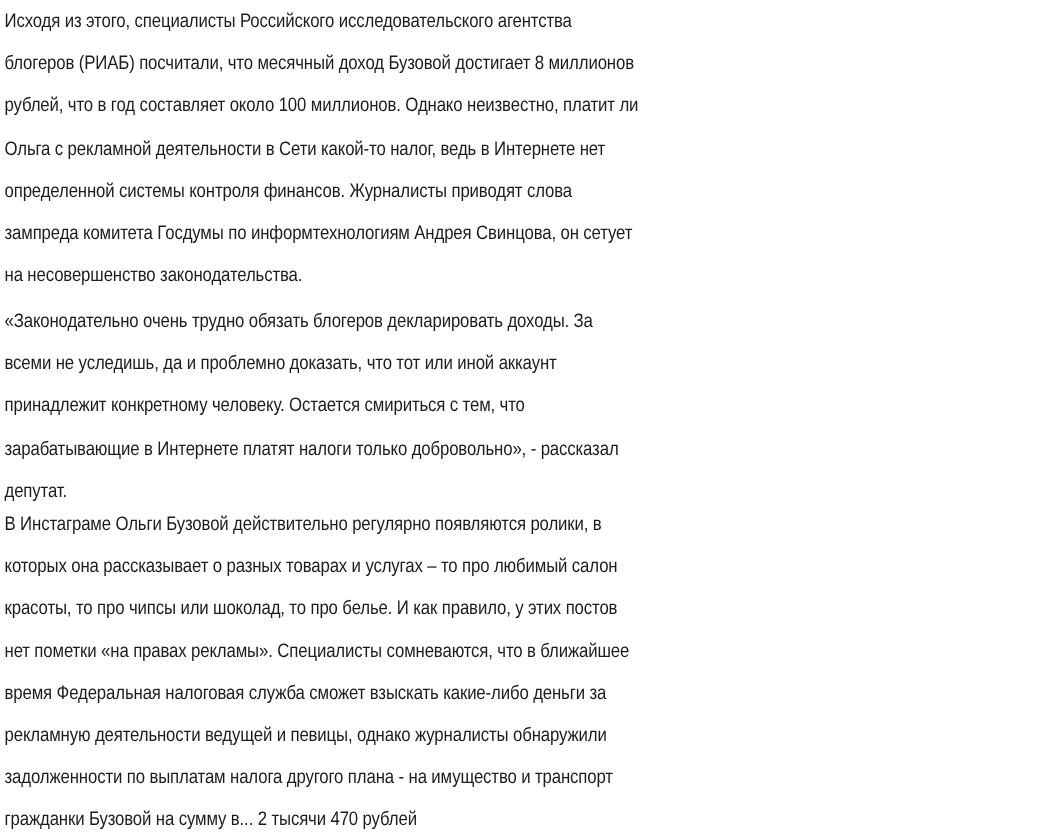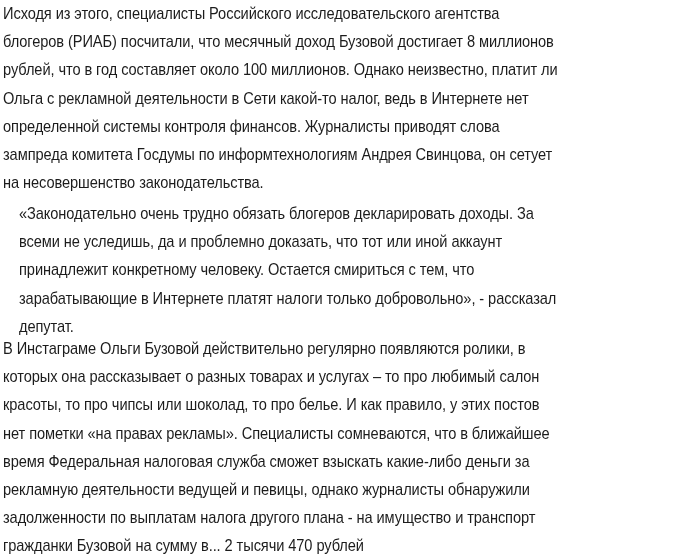--- a/index.html
+++ b/index.html
@@ -3,37 +3,37 @@
 <meta charset="utf-8">
 <style>
   html, body { margin: 0; padding: 0; background: #ffffff; }
   body { width: 700px; height: 555px; overflow: hidden; }
   .article {
     position: relative;
     width: 700px;
     height: 555px;
     font-family: "Liberation Sans", sans-serif;
     color: #1c1c1c;
-    font-size: 17px;
+    font-size: 13px;
     line-height: 28.2px;
   }
   .para {
     position: absolute;
     left: 3px;
     margin: 0;
     white-space: nowrap;
   }
   .line {
     display: block;
     transform-origin: 0 50%;
     transform: scaleX(0.86);
     letter-spacing: -0.1px;
   }
   #p1 { top: 0px; }
-  #p2 { top: 200px; margin-left: 16px; }
+  #p2 { top: 200px; }
   #p3 { top: 335px; }
 </style>
 </head>
 <body>
 
 <div class="article">
   <p class="para" id="p1">
     <span class="line">Исходя из этого, специалисты Российского исследовательского агентства</span>
     <span class="line">блогеров (РИАБ) посчитали, что месячный доход Бузовой достигает 8 миллионов</span>
     <span class="line">рублей, что в год составляет около 100 миллионов. Однако неизвестно, платит ли</span>

